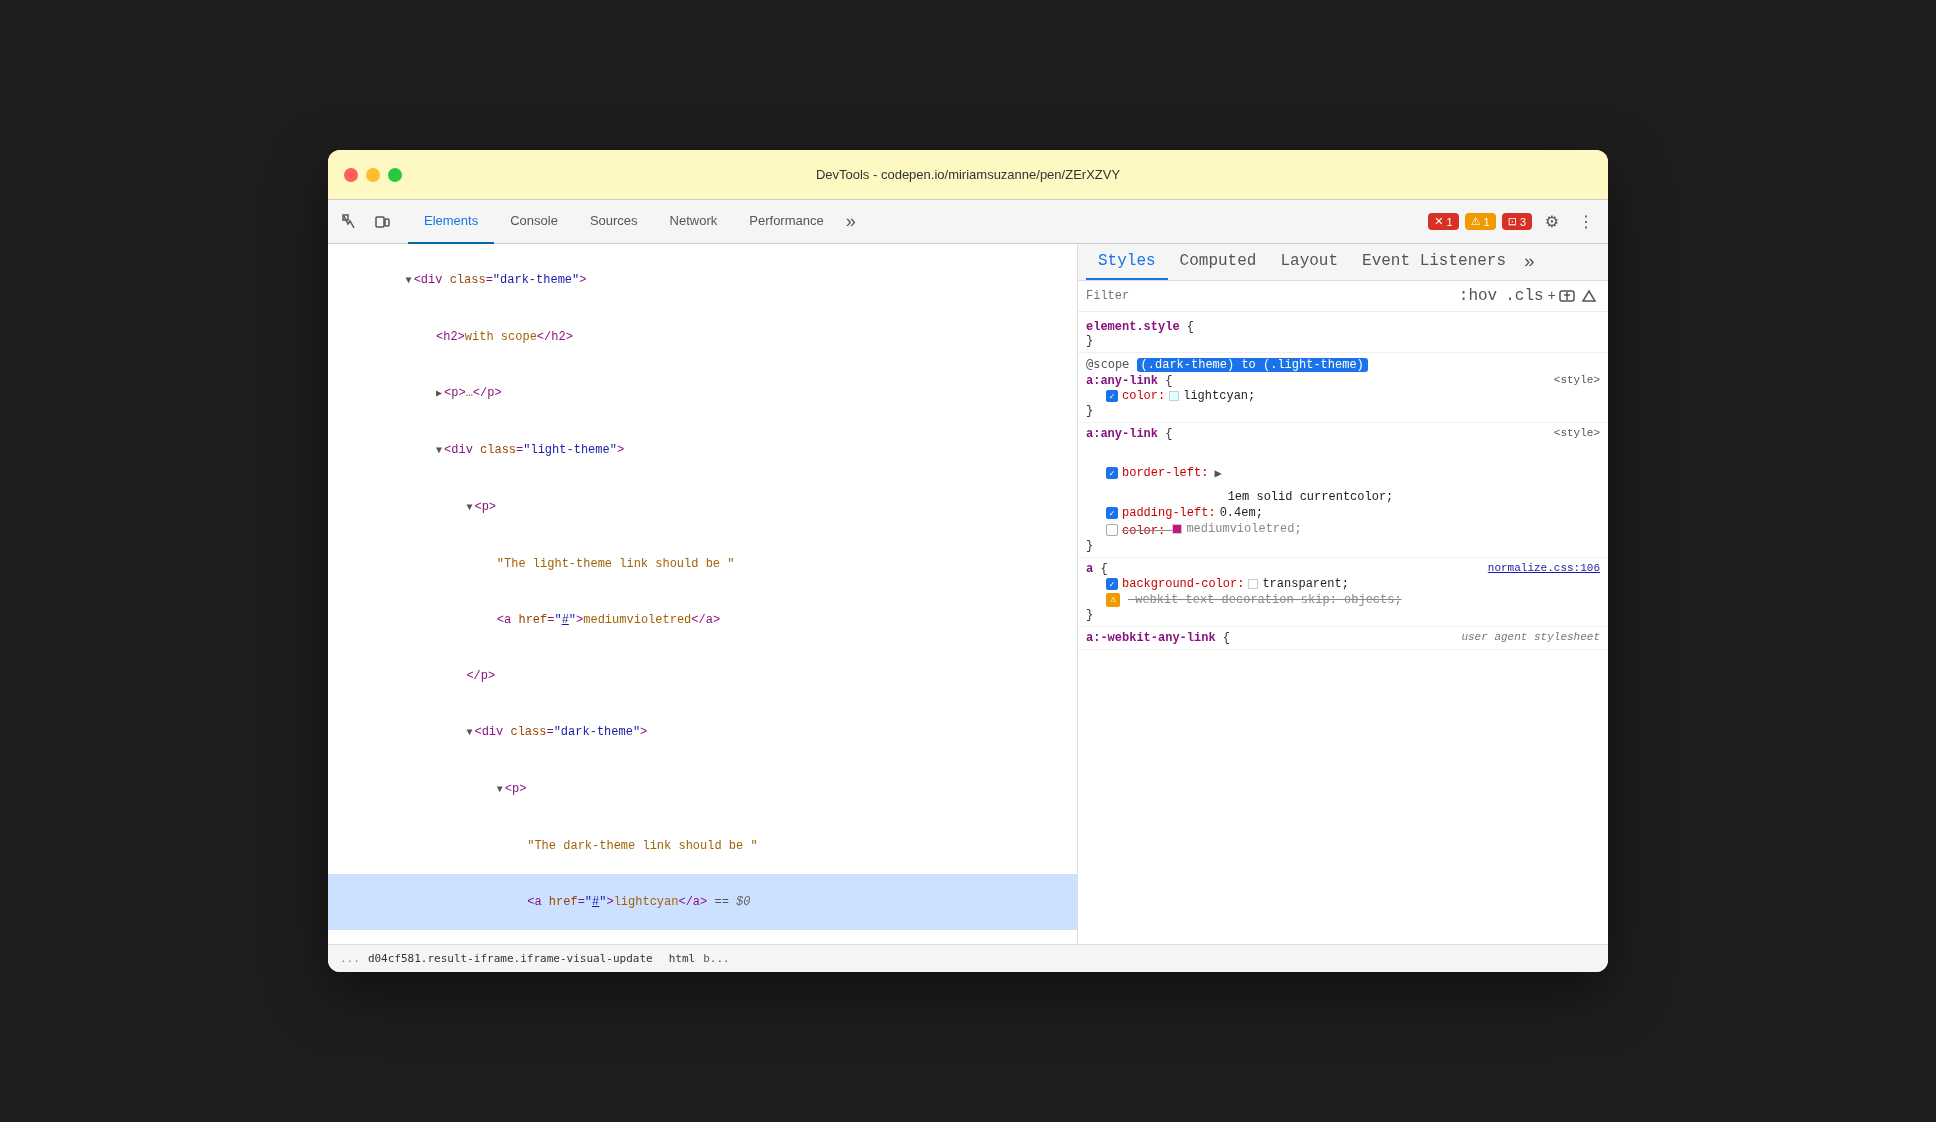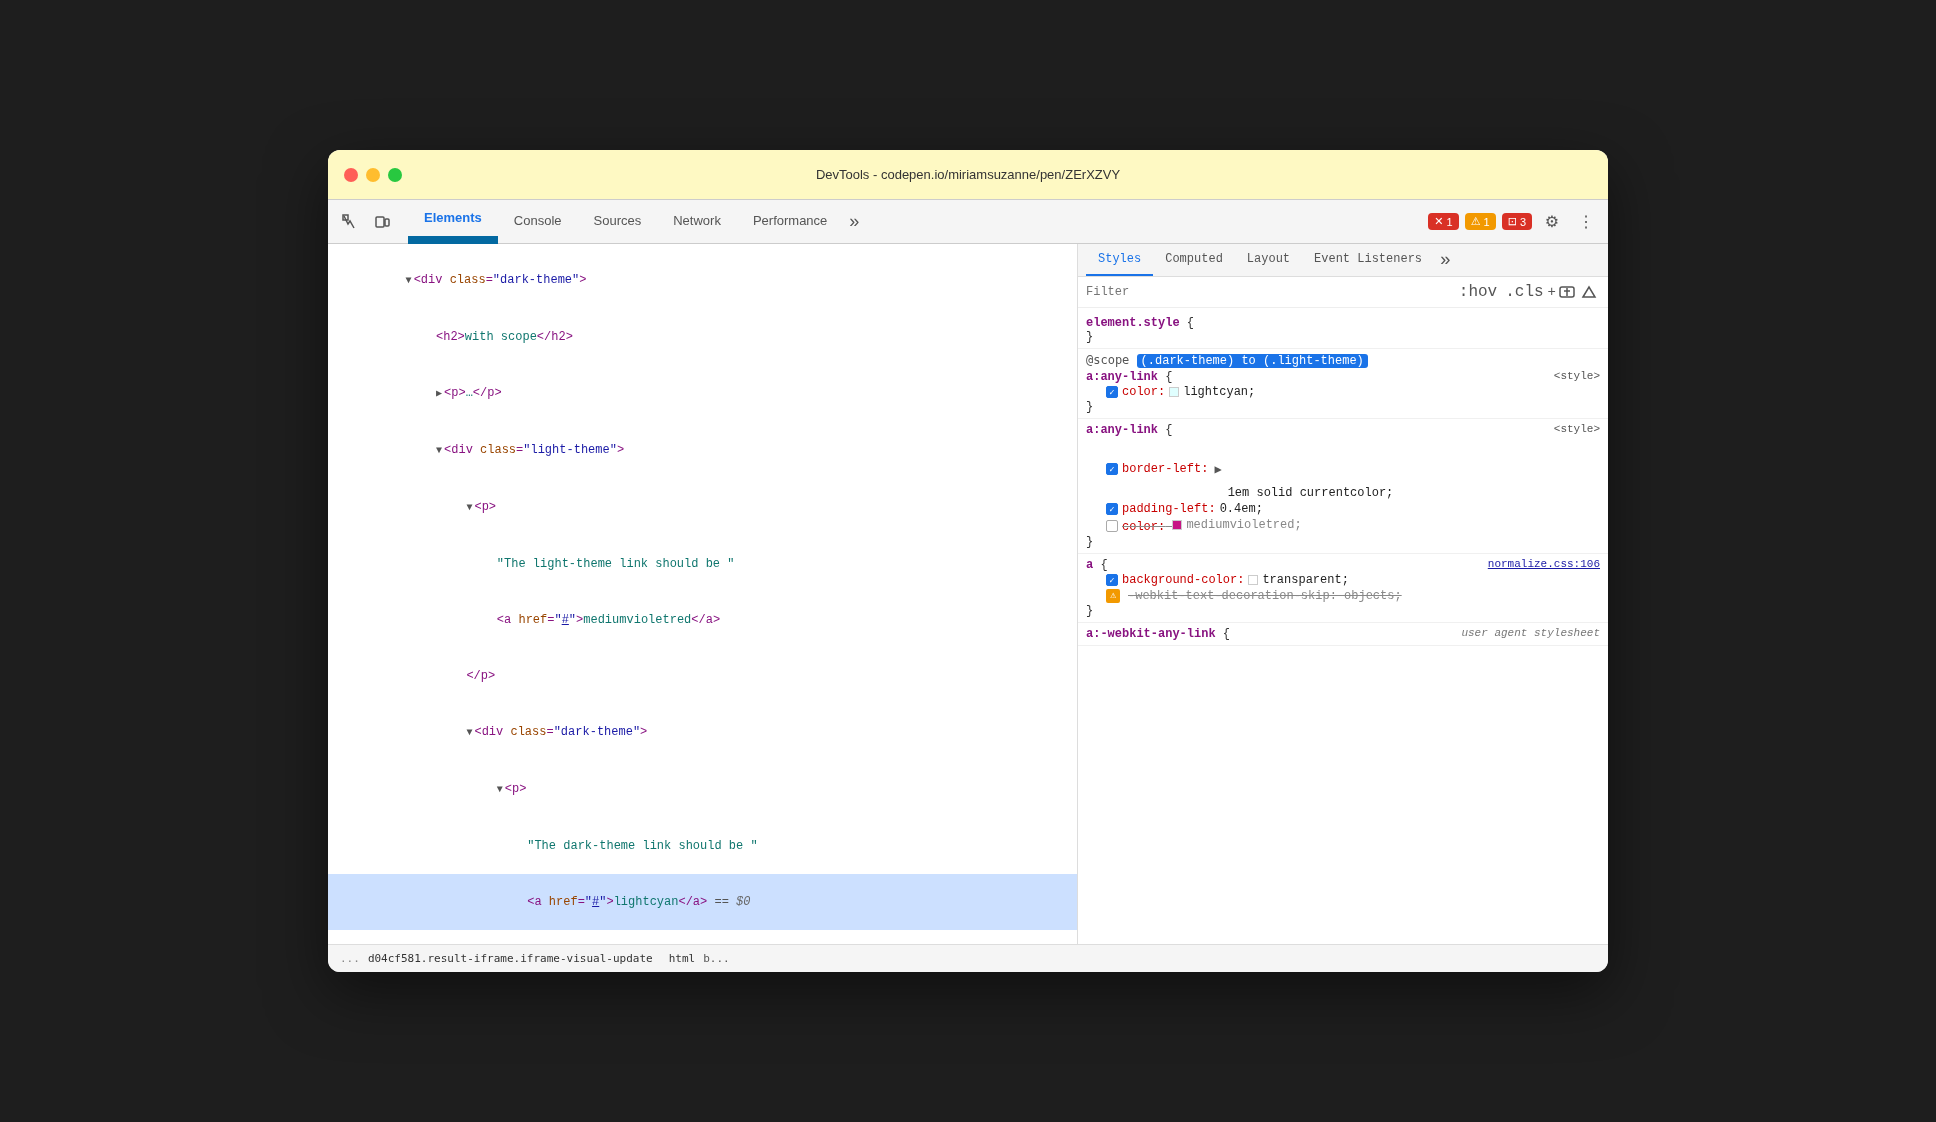--- a/index.html
+++ b/index.html
@@ -87,22 +87,22 @@
       display: flex;
       align-items: center;
       font-size: 13px;
       color: #555;
       cursor: pointer;
       border-bottom: 2px solid transparent;
       white-space: nowrap;
     }
     .tab.active {
       color: #1a73e8;
-      border-bottom: 8px solid #0369a1;
-      font-weight: 700;
+      border-bottom: 2px solid #0369a1;
+      font-weight: 400;
     }
     .tab-more {
       padding: 0 8px;
       height: 44px;
       display: flex;
       align-items: center;
       cursor: pointer;
       color: #555;
       font-size: 13px;
     }
@@ -174,42 +174,42 @@
     }
     .dom-row.selected { background: #cce0ff; }
     .indent-1 { padding-left: 20px; }
     .indent-2 { padding-left: 36px; }
     .indent-3 { padding-left: 52px; }
     .indent-4 { padding-left: 68px; }
     .indent-5 { padding-left: 84px; }
     .tag { color: #881280; }
     .attr-name { color: #994500; }
     .attr-value { color: #1a1aa6; }
-    .text-content { color: #0f766e; }
+    .text-content { color: #a16207; }
     .triangle { color: #555; font-size: 10px; margin-right: 2px; cursor: pointer; }
     .eq-sign { color: #555; }
     .dollar-zero { color: #666; font-style: italic; }
     .hash-link { color: #1a1aa6; text-decoration: underline; }
     .styles-panel {
       flex: 1;
       overflow-y: auto;
       background: #fff;
       font-family: 'Menlo', 'Monaco', 'Courier New', monospace;
       font-size: 12px;
     }
     .styles-tabs {
       display: flex;
       align-items: center;
       border-bottom: 1px solid #ddd;
       background: #f5f5f5;
       padding: 0 8px;
     }
     .style-tab {
       padding: 8px 12px;
-      font-size: 12px;
+      font-size: 16px;
       color: #555;
       cursor: pointer;
       border-bottom: 2px solid transparent;
     }
     .style-tab.active {
       color: #1a73e8;
       border-bottom: 2px solid #1a73e8;
     }
     .styles-toolbar {
       display: flex;

